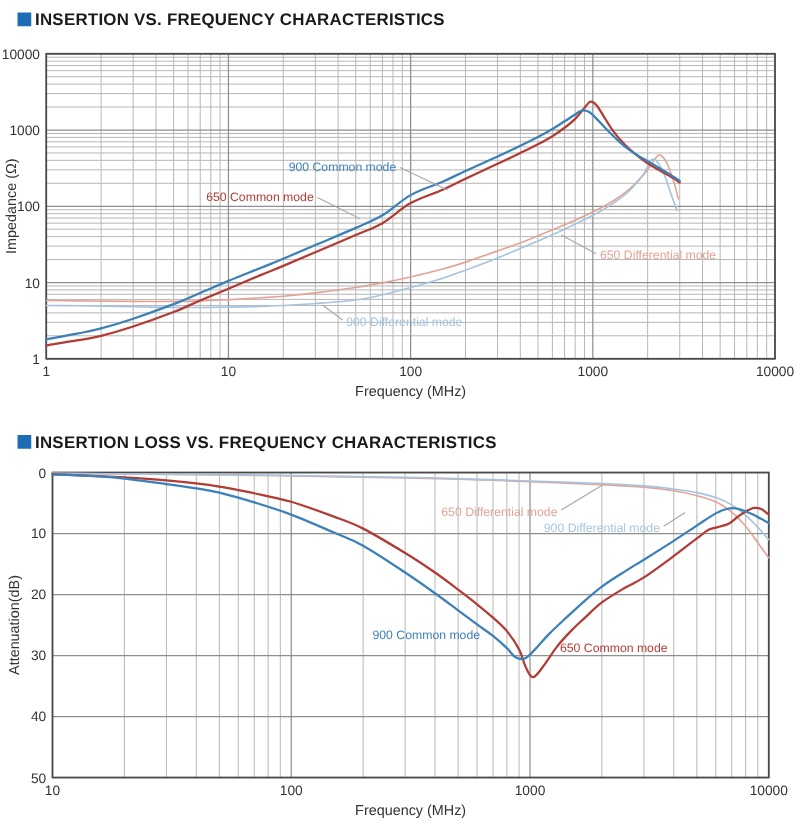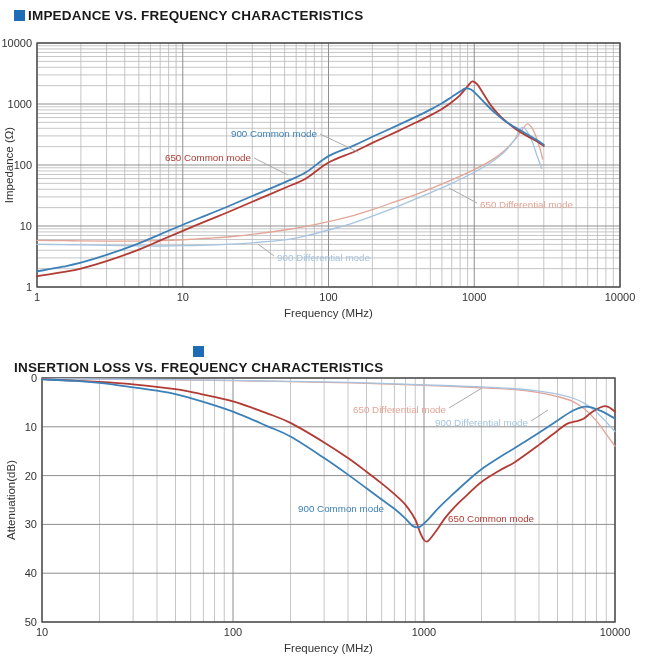--- a/index.html
+++ b/index.html
@@ -1,32 +1,32 @@
 <!DOCTYPE html>
 <html><head>
 <meta charset="utf-8">
 <style>
   html,body{margin:0;padding:0;background:#ffffff;}
   body{width:647px;height:668px;position:relative;font-family:"Liberation Sans",sans-serif;overflow:hidden;}
   .section-title{position:absolute;left:14px;display:flex;align-items:center;gap:3px;
     font-weight:bold;font-size:13.5px;color:#1a1a1a;letter-spacing:0.2px;white-space:nowrap;}
   .bullet{width:11px;height:11px;display:inline-block;flex:0 0 auto;}
   #title1{top:8px;}
-  #title2{top:346px;flex-direction:column;}
+  #title2{top:346px;}
   .chartbox{position:absolute;left:0;}
   #chart1{top:30px;}
   #chart2{top:368px;}
   svg text{font-family:"Liberation Sans",sans-serif;}
 </style>
 </head>
 <body>
 
 <div class="section-title" id="title1">
   <span class="bullet" style="background: rgb(29, 108, 181);"></span>
-  <span>IMPEDANCE VS. FREQUENCY CHARACTERISTICS</span>
+  <span>INSERTION VS. FREQUENCY CHARACTERISTICS</span>
 </div>
 
 <svg id="chart1" class="chartbox" width="647" height="300" viewBox="0 0 647 300">
     <line x1="80.87512186802526" y1="13" x2="80.87512186802526" y2="257" stroke="#b7b7b7" stroke-width="0.8"></line>
     <line x1="106.5404228753908" y1="13" x2="106.5404228753908" y2="257" stroke="#b7b7b7" stroke-width="0.8"></line>
     <line x1="124.75024373605052" y1="13" x2="124.75024373605052" y2="257" stroke="#b7b7b7" stroke-width="0.8"></line>
     <line x1="138.87487813197475" y1="13" x2="138.87487813197475" y2="257" stroke="#b7b7b7" stroke-width="0.8"></line>
     <line x1="150.41554474341606" y1="13" x2="150.41554474341606" y2="257" stroke="#b7b7b7" stroke-width="0.8"></line>
     <line x1="160.17303933207793" y1="13" x2="160.17303933207793" y2="257" stroke="#b7b7b7" stroke-width="0.8"></line>
     <line x1="168.62536560407577" y1="13" x2="168.62536560407577" y2="257" stroke="#b7b7b7" stroke-width="0.8"></line>

